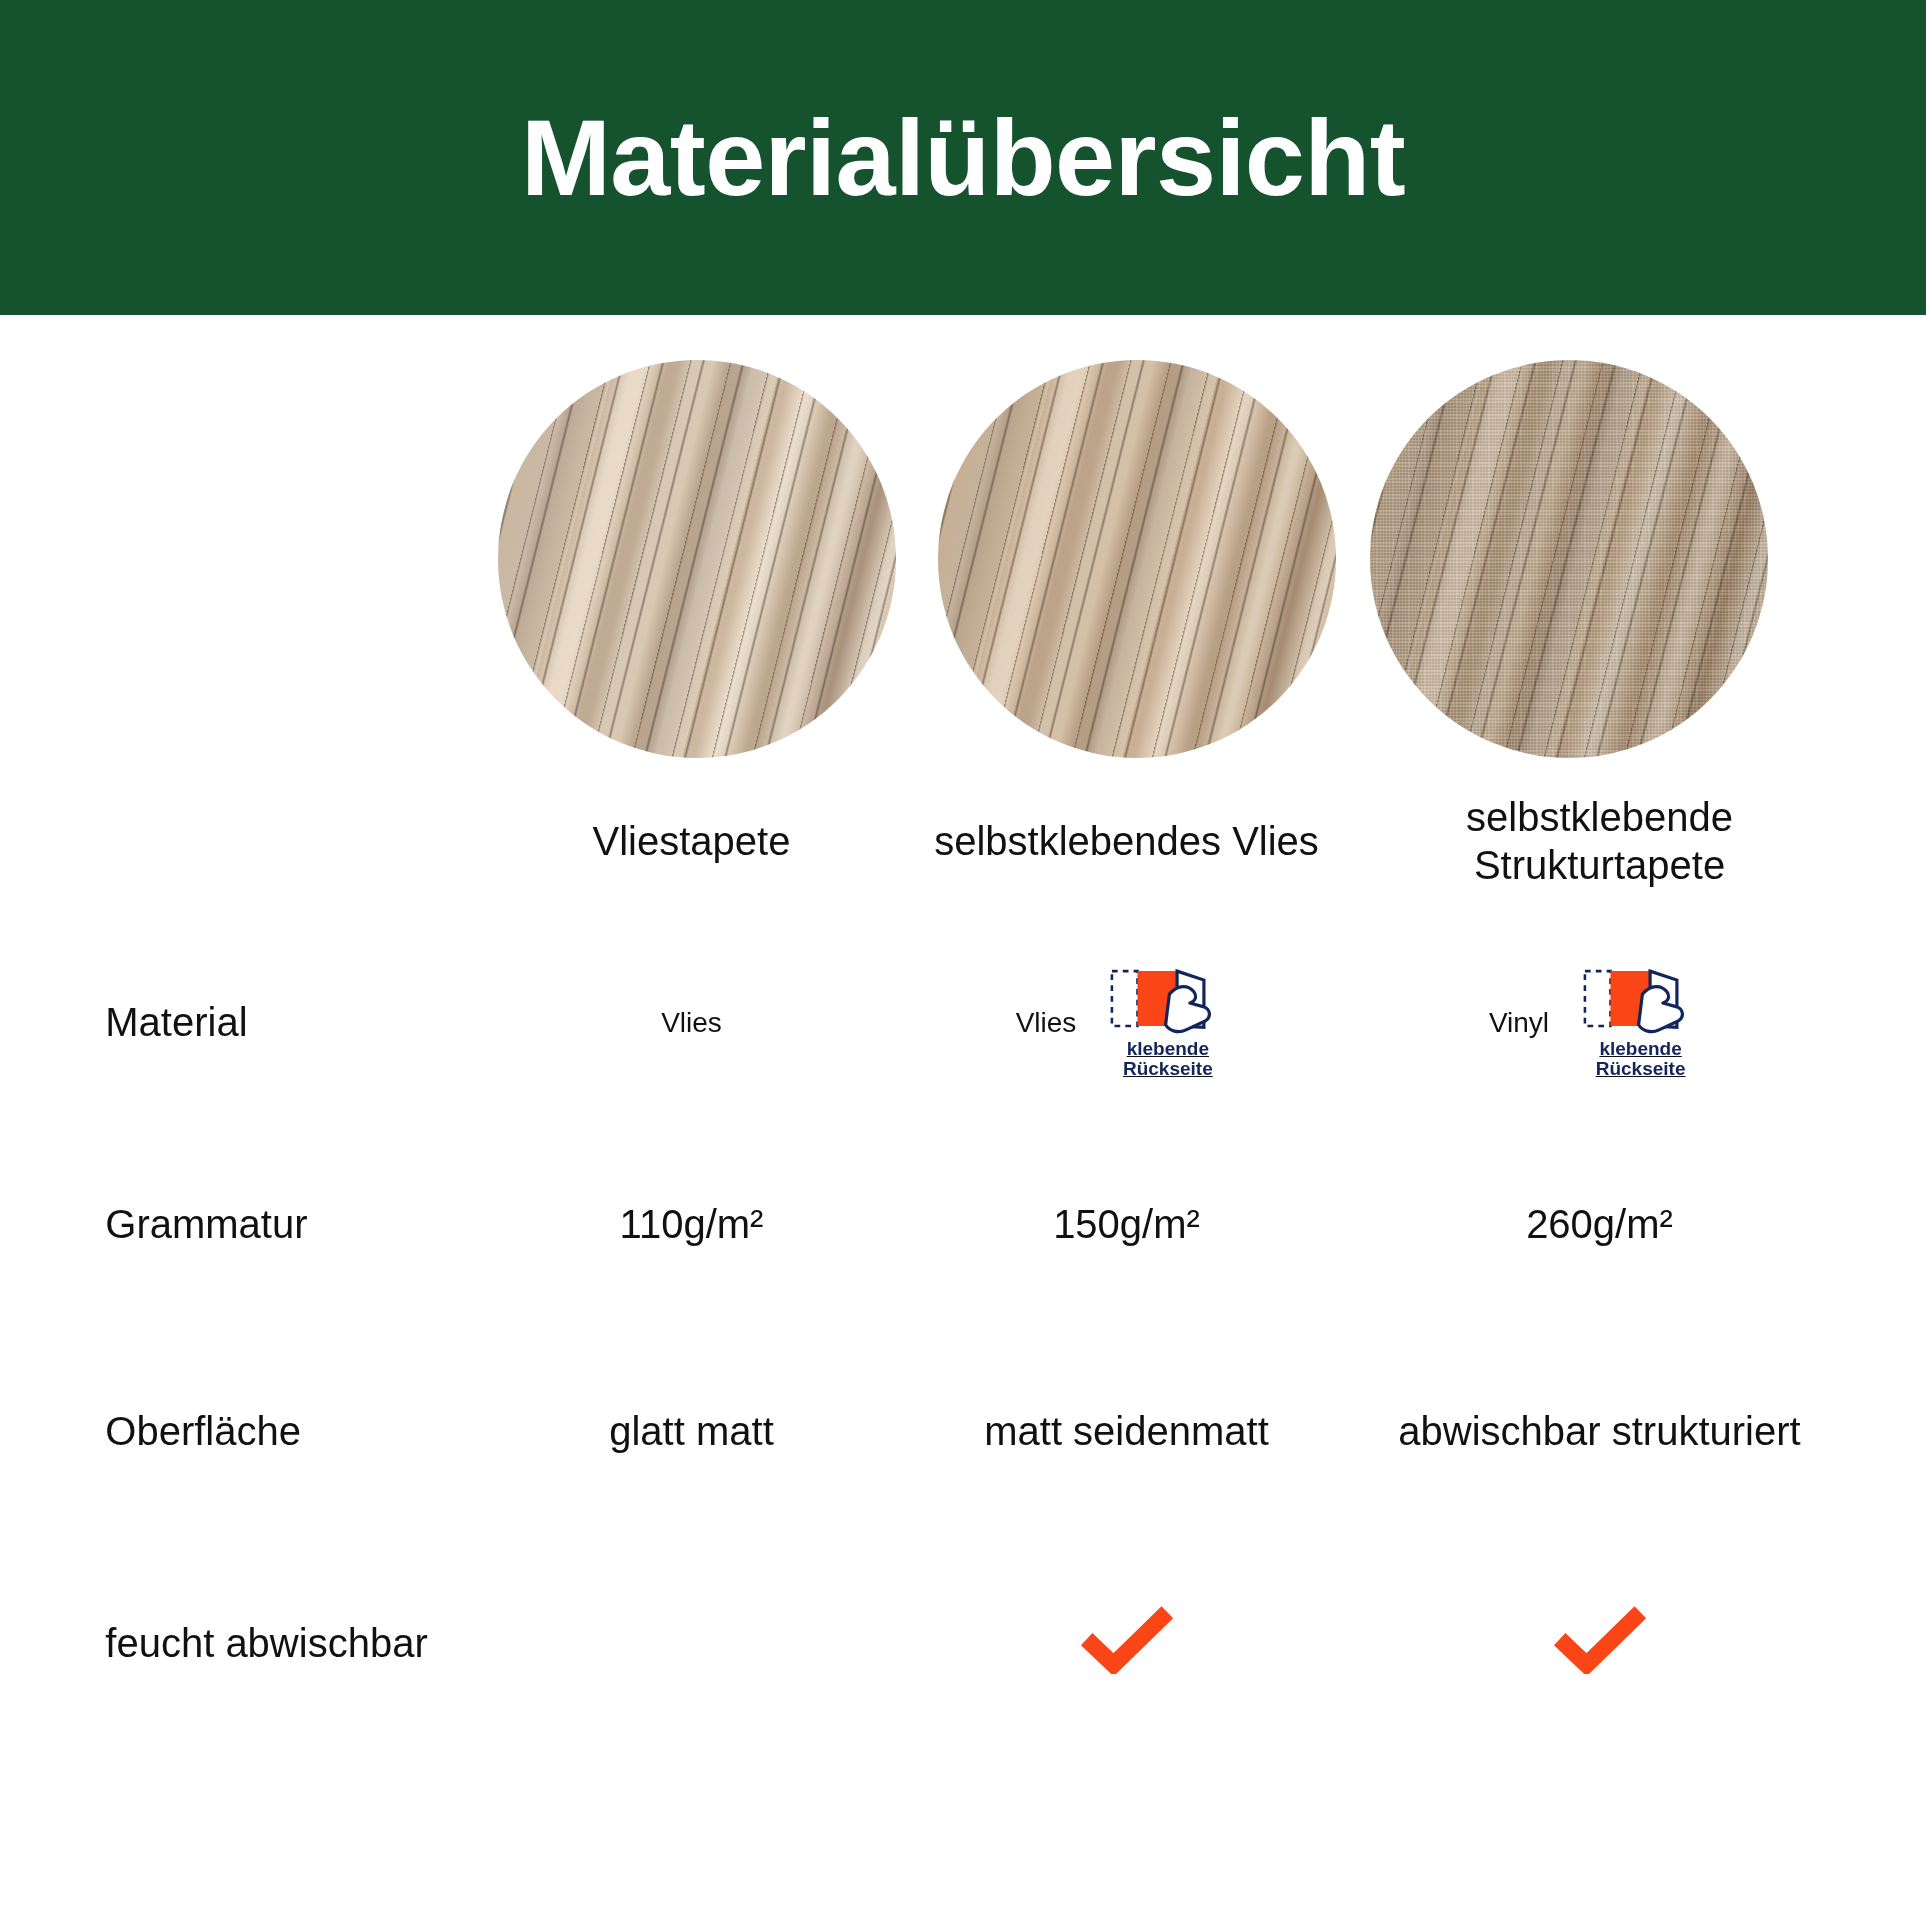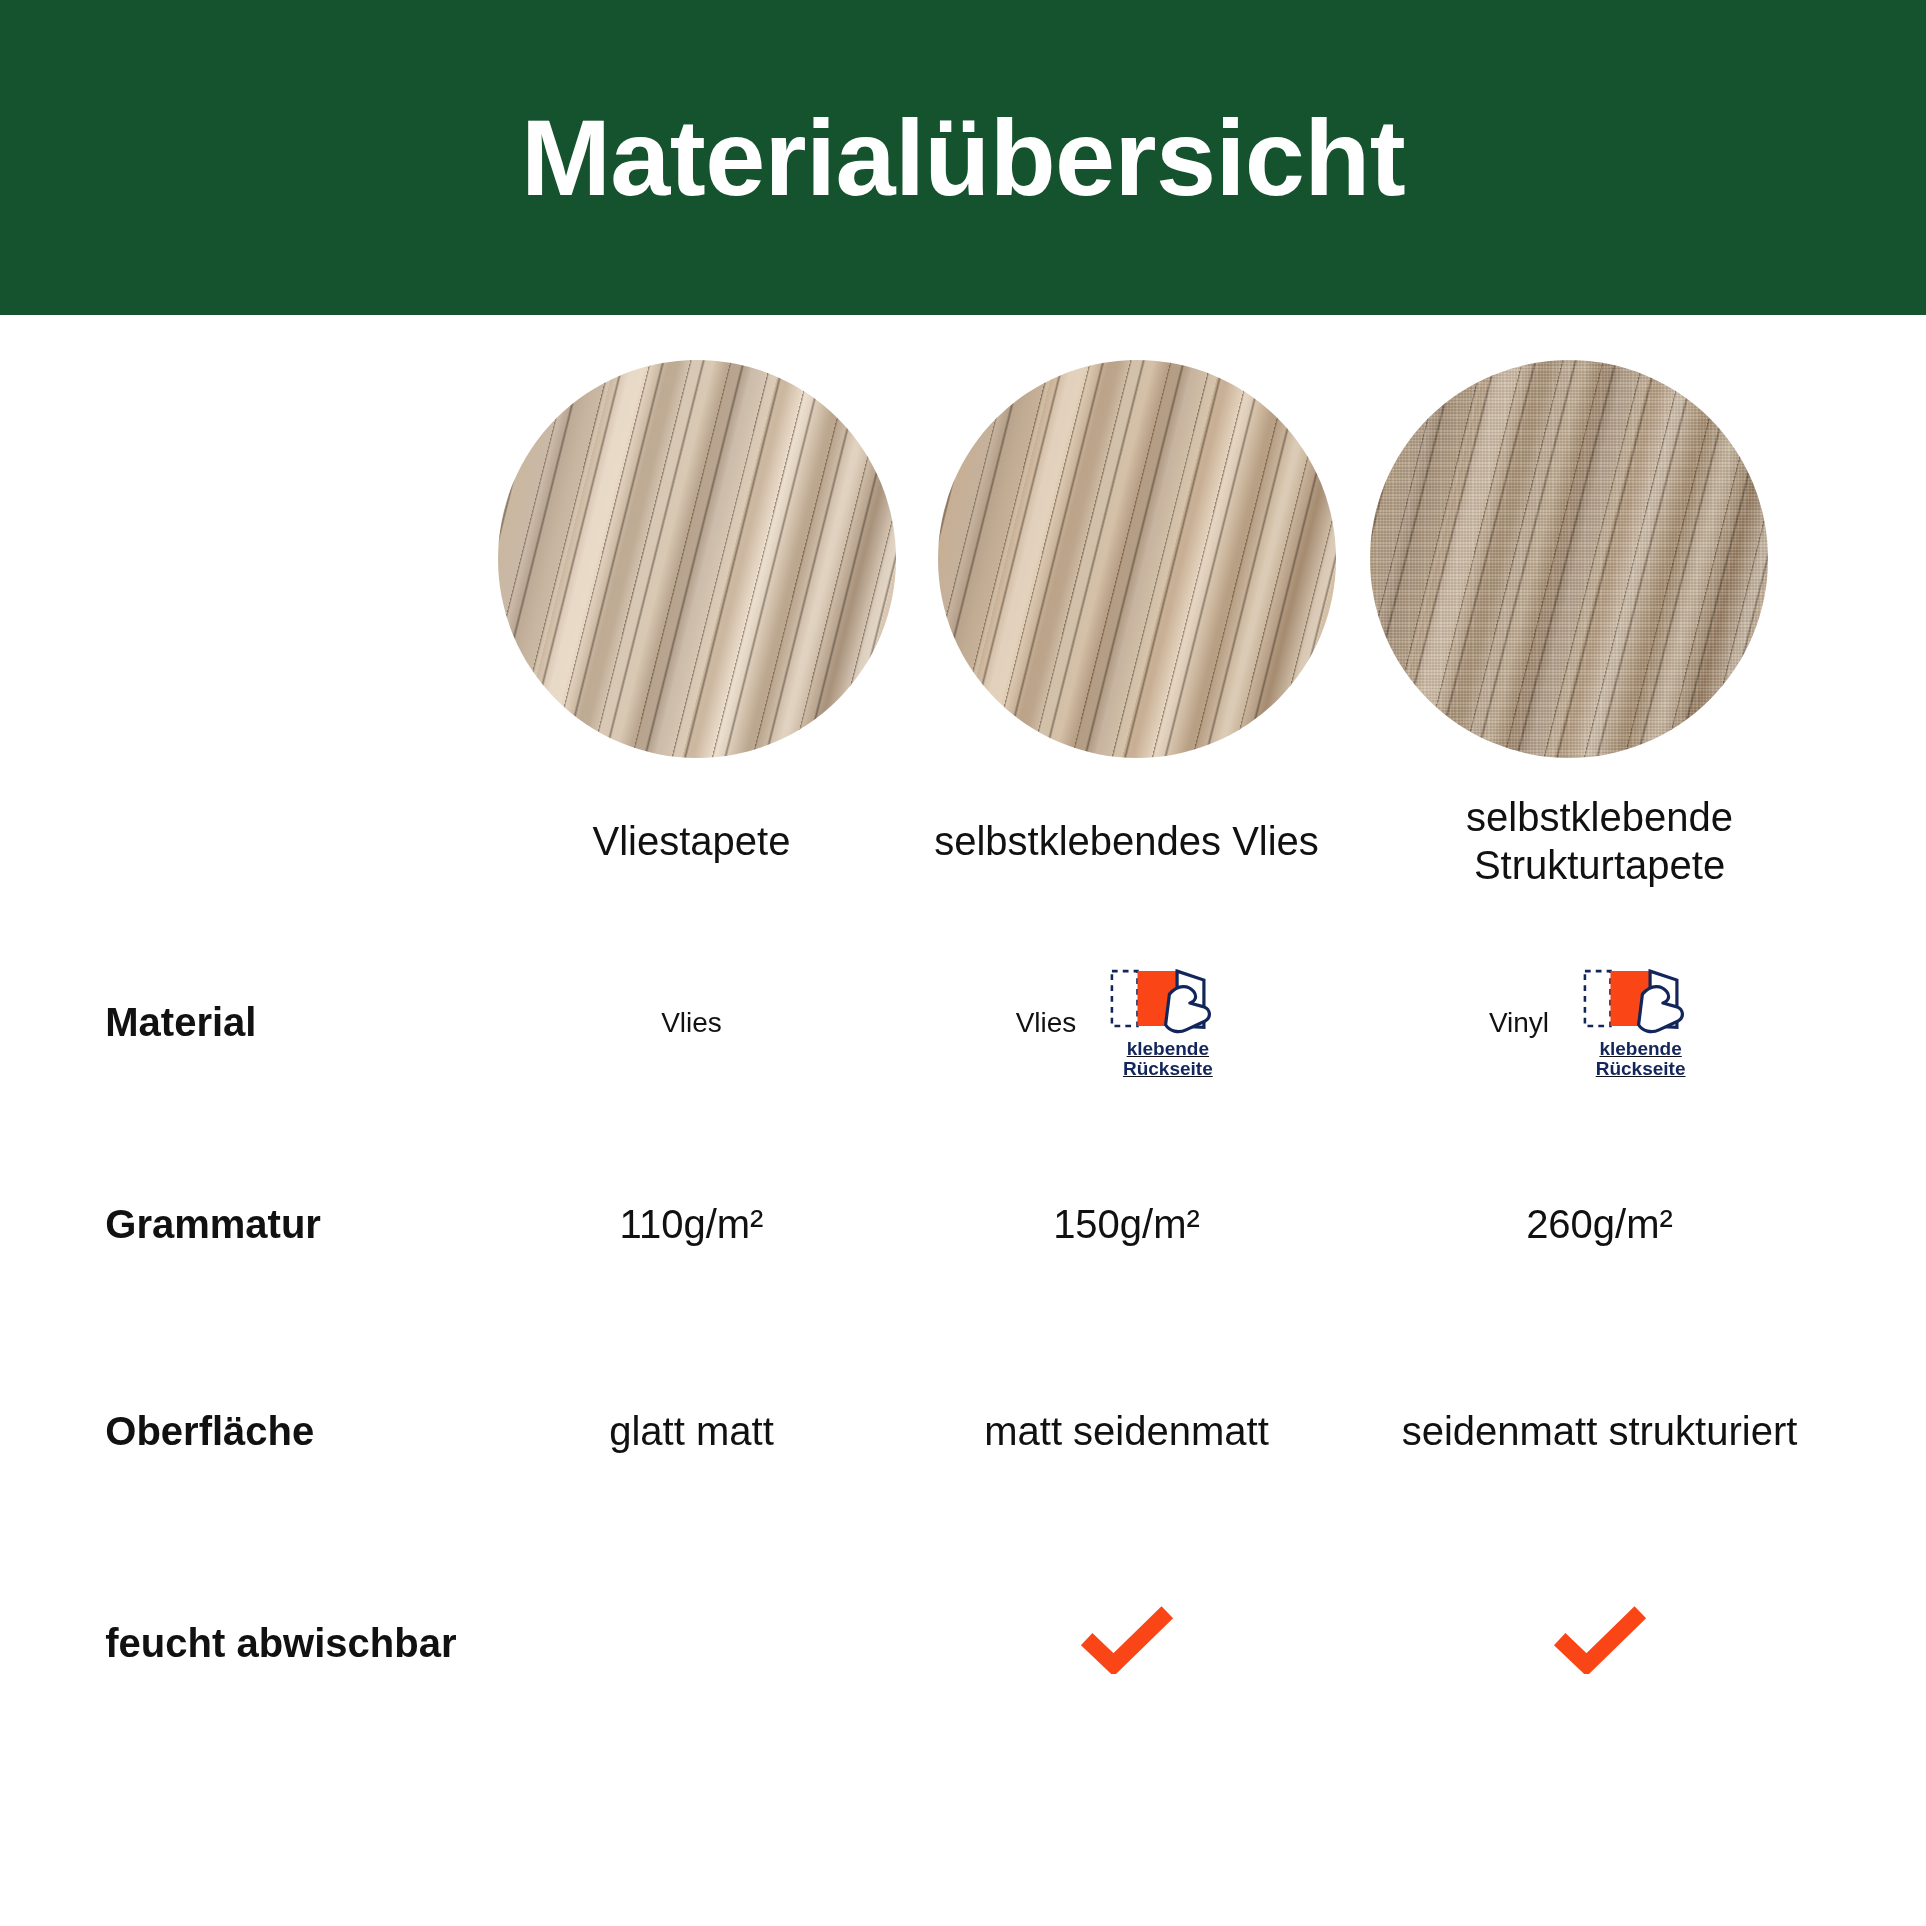--- a/index.html
+++ b/index.html
@@ -160,21 +160,20 @@
   .cell-left {
     text-align: left;
     padding-left: 10.3px !important;
   }
 
   .label-head {
     font-size: 41px;
   }
   .rowlabel {
     font-size: 40px;
-    font-weight: bold;
   }
   .value {
     font-size: 40px;
   }
 
   
   .mat-cell {
     position: relative;
     display: flex;
     align-items: center;
@@ -292,21 +291,21 @@
           <td class="cell-left h-line-top rowlabel">Grammatur</td>
           <td class="cell-center h-line-top v-line value">110g/m²</td>
           <td class="cell-center h-line-top v-line value">150g/m²</td>
           <td class="cell-center h-line-top v-line value">260g/m²</td>
         </tr>
 
         <tr class="row tall">
           <td class="cell-left h-line-top rowlabel">Oberfläche</td>
           <td class="cell-center h-line-top v-line value">glatt matt</td>
           <td class="cell-center h-line-top v-line value">matt seidenmatt</td>
-          <td class="cell-center h-line-top v-line value">seidenmatt strukturiert</td>
+          <td class="cell-center h-line-top v-line value">abwischbar strukturiert</td>
         </tr>
 
 
         <tr class="row tall">
           <td class="cell-left h-line-top rowlabel">feucht abwischbar</td>
           <td class="cell-center h-line-top v-line"></td>
           <td class="cell-center h-line-top v-line">
             <svg class="check" viewBox="0 0 150 110">
               <path d="M12 56 L54 96 L138 14" fill="none" stroke="#fa4616" stroke-width="26" stroke-linecap="butt" stroke-linejoin="miter"></path>
             </svg>

